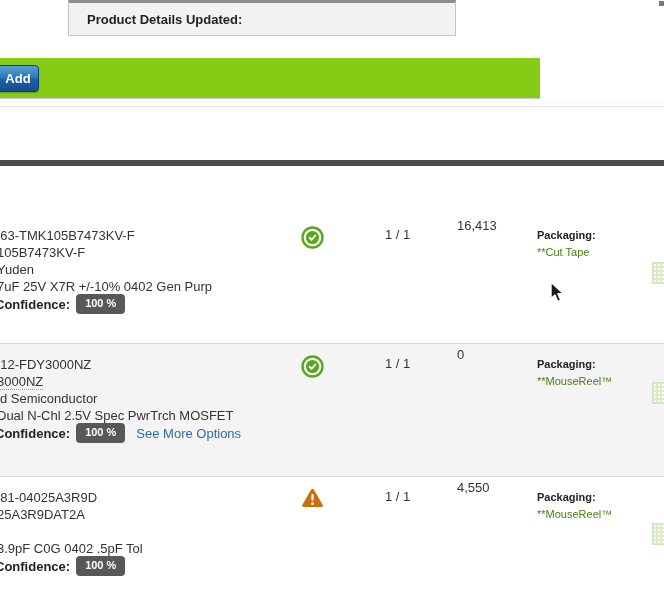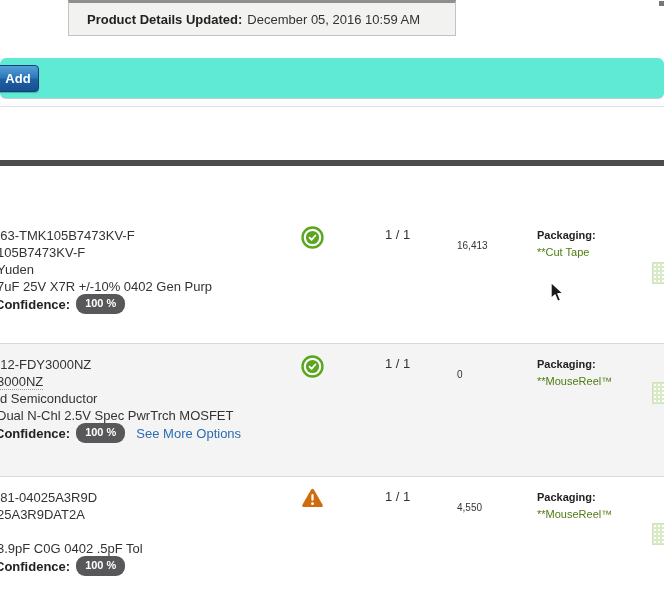--- a/index.html
+++ b/index.html
@@ -8,22 +8,22 @@
   .stage { position:relative; width:664px; height:614px; overflow:hidden; background:#fff; }
 
   
   .updated-box { position:absolute; left:68px; top:0; width:388px; height:36px;
     background:#f2f2f1; border:1px solid #c3c3c3; border-top:3px solid #8f8f8f;
     display:flex; align-items:center; padding-left:18px; font-size:13px; }
   .updated-box b { font-weight:bold; color:#222; margin-right:5px; }
   .corner-speck { position:absolute; right:0; top:1px; width:5px; height:5px; background:#777; }
 
   
-  .toolbar { position:absolute; left:0; top:58px; width:664px; height:41px;
-    background:#5eead4; border-bottom:1px solid #c9cbd1;border-radius:6px; }
+  .toolbar { position:absolute; left:0; top:58px; width:540px; height:41px;
+    background:#84cc16; border-bottom:1px solid #c9cbd1; }
   .add-btn { position:absolute; left:-17px; top:7px; width:56px; height:27px;
     border:1px solid #0e4277; border-radius:4px; color:#fff; font-weight:bold; font-size:13px;
     text-align:center; line-height:25px; padding-left:14px;
     background:linear-gradient(180deg,#55a0d8 0%, #2d76b8 48%, #1d61a8 52%, #174f8e 100%);
     box-shadow:0 1px 1px rgba(0,0,0,.25); cursor:pointer; }
   .substrip { position:absolute; left:0; top:100px; width:664px; height:7px;
     background:#fdfdfd; border-bottom:1px solid #e2e2e2; }
 
   
   .thead-topbar { position:absolute; left:0; top:160px; width:664px; height:6px; background:#4c4c4c; }
@@ -47,48 +47,47 @@
 
   .col-part { position:absolute; left:0; top:12px; width:290px; font-size:13px; line-height:17px; white-space:nowrap; }
   .pline { height:17px; }
   .pline-1 { margin-left:-7px; }
   .pline-2 { margin-left:-3px; }
   .pline-3 { margin-left:-3px; }
   .pline-4 { margin-left:-3px; }
   .conf-line { margin-left:-5px; height:18px; display:flex; align-items:center; }
   .conf-label { font-weight:bold; color:#222; }
   .conf-badge { display:inline-block; margin-left:6px; background:#58585a; color:#fff;
-    font-size:11px; font-weight:bold; padding:1px 9px 2px 9px; border-radius:9px; }
+    font-size:11px; font-weight:bold; padding:1px 9px 2px 9px; border-radius:4px; }
   .more-link { margin-left:11px; color:#2a6db0; cursor:pointer; }
   .dotted-u { border-bottom:1px dotted #9a9a9a; display:inline-block; line-height:15px; }
 
   .col-risk { position:absolute; left:301px; top:11px; }
   .col-min  { position:absolute; left:385px; top:12px; font-size:13px; white-space:nowrap; }
-  .col-avail{ position:absolute; left:457px; top:25px; font-size:10px; white-space:nowrap; }
+  .col-avail{ position:absolute; left:457px; top:3px; font-size:13px; white-space:nowrap; }
   .col-pack { position:absolute; left:537px; top:12px; font-size:11px; line-height:17px; white-space:nowrap; }
   .pack-label { font-weight:bold; color:#222; }
   .pack-link { color:#4d7c0f; cursor:pointer; }
 
   
   .edge-btn { position:absolute; right:-3px; width:15px; height:22px;
     background-color:#d9eac6; border:1px solid #cfe4ba;
     background-image:radial-gradient(circle,#ffffff 1px, rgba(255,255,255,0) 1.2px);
     background-size:4px 4px; cursor:pointer; }
   .edge-1 { top:47px; } .edge-2 { top:38px; } .edge-3 { top:46px; }
 
   .cursor { position:absolute; left:549px; top:281px; pointer-events:none; }
 </style>
 </head>
 <body>
 
 <div class="stage">
 
   <div class="updated-box">
     <b>Product Details Updated:</b>
-    <span>December 05, 2016 10:59 AM</span>
   </div>
   <div class="corner-speck"></div>
 
   <div class="toolbar">
     <div class="add-btn">Add</div>
   </div>
   <div class="substrip"></div>
 
   <div class="thead-topbar"></div>
 

